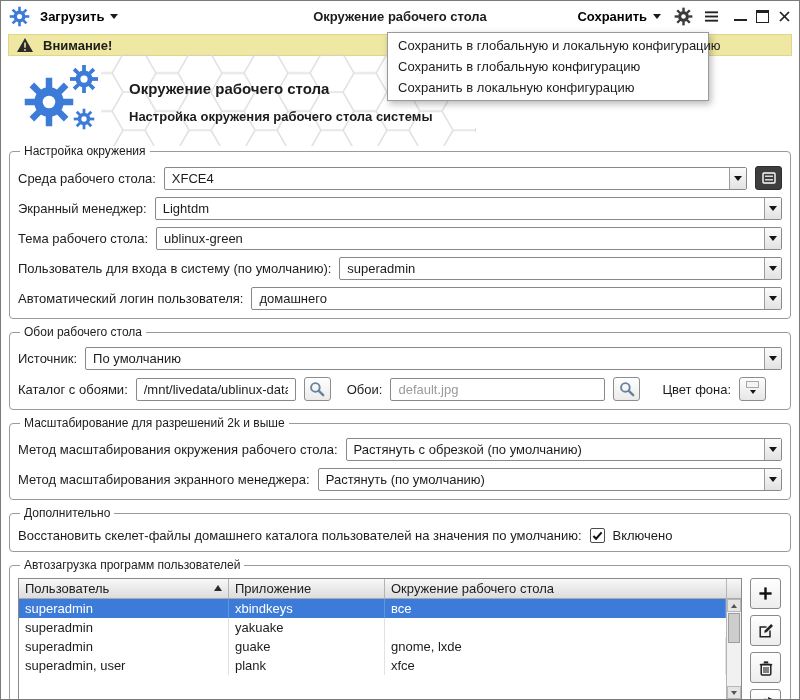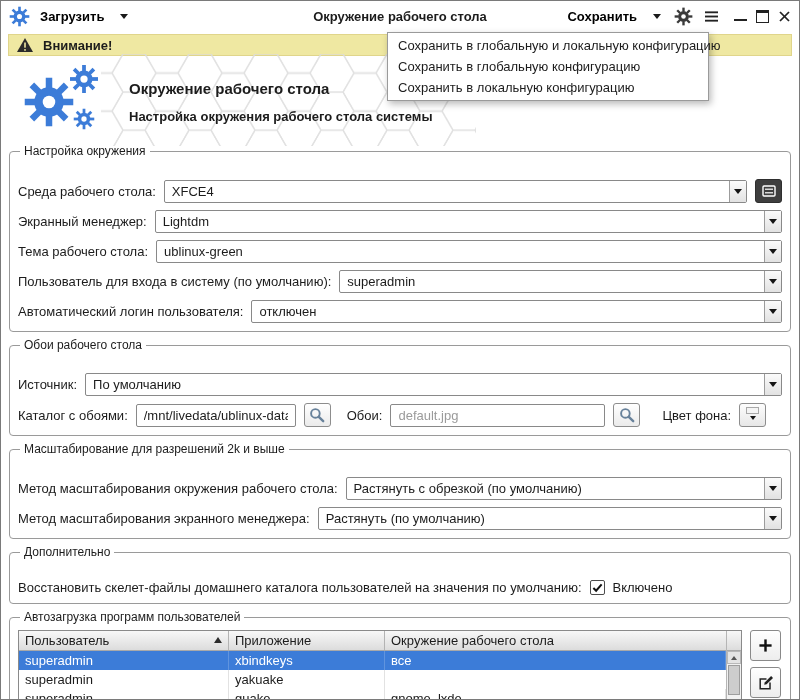--- a/index.html
+++ b/index.html
@@ -6,21 +6,21 @@
   html,body { background:#cfcfcf; }
   body { font-family:"Liberation Sans","DejaVu Sans",sans-serif; color:#1c1c1c; }
   .window { position:relative; width:800px; height:700px; background:#fff;
             border:1px solid #7a7a7a; display:flex; flex-direction:column; overflow:hidden; }
 
   
   .titlebar { position:relative; height:30px; flex:0 0 30px; display:flex; align-items:center; padding:0 8px; }
   .tb-left { display:flex; align-items:center; gap:8px; z-index:2; }
   .tb-title { position:absolute; left:0; right:0; top:8px; text-align:center; font-size:13px; font-weight:bold; z-index:1; }
   .tb-right { margin-left:auto; display:flex; align-items:center; gap:11px; z-index:2; }
-  .flat-btn { display:flex; align-items:center; gap:16px; background:none; border:none;
+  .flat-btn { display:flex; align-items:center; gap:6px; background:none; border:none;
               font:inherit; font-size:13px; font-weight:bold; cursor:pointer; padding:2px 2px; }
   .caret { width:0; height:0; border:4px solid transparent; border-top:5px solid #1a1a1a; transform:translateY(2px); }
   .winctl { display:flex; align-items:center; gap:9px; margin-left:4px; }
   .winctl span { display:inline-flex; align-items:center; justify-content:center; width:13px; height:13px; cursor:pointer; }
   .min-glyph { width:9px; height:0; border-bottom:2px solid #222; align-self:flex-end; margin-bottom:2px; }
   .max-glyph { width:9px; height:8px; border:1.5px solid #222; border-top:3px solid #222; }
 
   
   .warning { flex:0 0 22px; margin:3px 7px 0; background:#efe8a2; border:1px solid #e0d58b;
              display:flex; align-items:center; gap:9px; padding:0 7px; font-size:13px; font-weight:bold; }
@@ -36,21 +36,21 @@
   .logo { position:relative; z-index:1; width:92px; height:76px; margin-left:14px; flex:0 0 92px; }
   .logo svg { position:absolute; }
   .titles { position:relative; z-index:1; margin-left:14px; }
   .h-title { font-size:15px; font-weight:bold; margin-bottom:12px; }
   .h-sub { font-size:13px; font-weight:bold; }
 
   
   fieldset { border:1px solid #9a9a9a; border-radius:4px; margin:0 8px 6px; padding:2px 8px 8px; min-width:0; }
   legend { font-size:12px; padding:0 4px; margin-left:2px; }
   .frow { display:flex; align-items:center; margin-top:7px; gap:8px; font-size:13px; }
-  .frow.first { margin-top:19px; }
+  .frow.first { margin-top:6px; }
   .lbl { white-space:nowrap; flex:0 0 auto; }
 
   .combo { height:23px; border:1px solid #898989; border-radius:2px; background:#fff;
            display:flex; align-items:stretch; flex:1 1 auto; min-width:0; cursor:pointer; }
   .combo-val { flex:1; display:flex; align-items:center; padding:6px 7px; white-space:nowrap; overflow:hidden; }
   .combo-btn { width:17px; flex:0 0 17px; border-left:1px solid #9c9c9c;
                background:linear-gradient(#fbfbfb,#e2e2e2); display:flex; align-items:center; justify-content:center; }
   .combo-btn::after { content:""; width:0; height:0; border:4px solid transparent; border-top:5px solid #141414; transform:translateY(2px); }
 
   .textfield { height:23px; border:1px solid #898989; border-radius:2px; padding:0 7px;
@@ -268,21 +268,21 @@
       <span class="lbl">Пользователь для входа в систему (по умолчанию):</span>
       <div class="combo">
         <span class="combo-val">superadmin</span>
         <span class="combo-btn"></span>
       </div>
     </div>
 
     <div class="frow">
       <span class="lbl">Автоматический логин пользователя:</span>
       <div class="combo">
-        <span class="combo-val">отключен</span>
+        <span class="combo-val">домашнего</span>
         <span class="combo-btn"></span>
       </div>
     </div>
   </fieldset>
 
   <fieldset>
     <legend>Обои рабочего стола</legend>
 
     <div class="frow first">
       <span class="lbl">Источник:</span>

